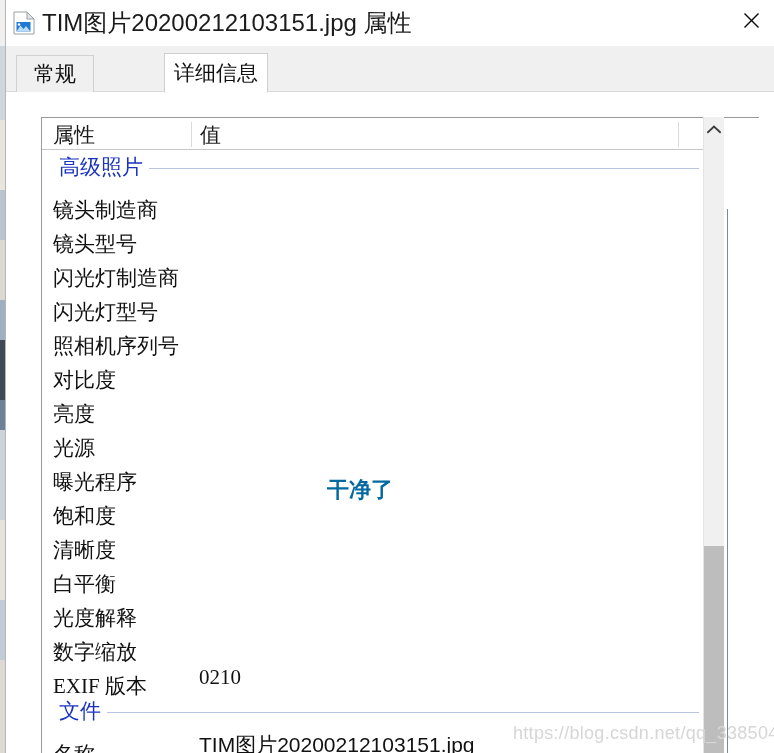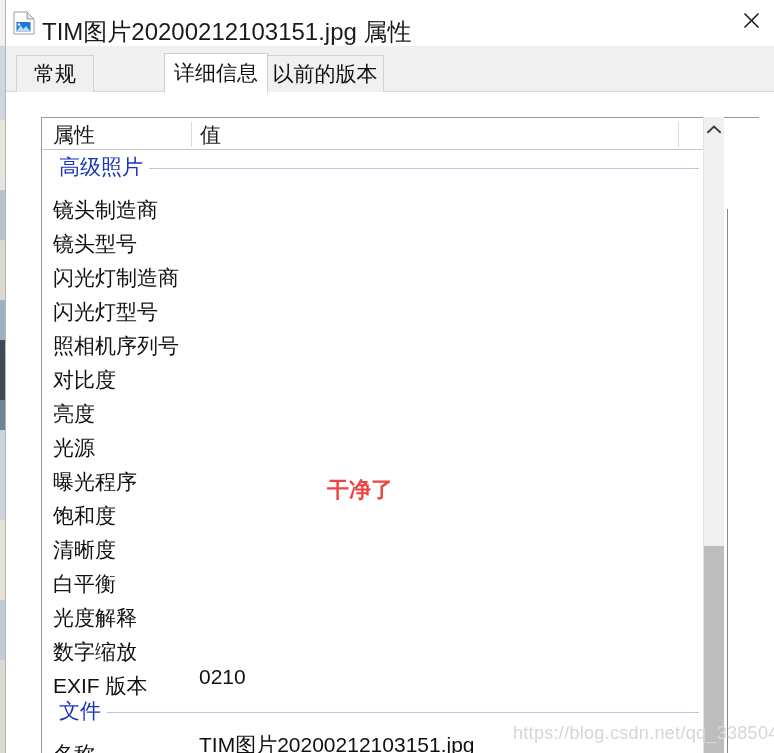--- a/index.html
+++ b/index.html
@@ -55,21 +55,21 @@
     height: 46px;
     background: #ffffff;
   }
   #title-icon {
     position: absolute;
     left: 7px; top: 11px;
     width: 22px; height: 24px;
   }
   #title-text {
     position: absolute;
-    left: 36px; top: 16px;
+    left: 36px; top: 7px;
     font-size: 24px;
     color: #1b1b1b;
     white-space: nowrap;
     line-height: 32px;
     letter-spacing: 0px;
   }
   #close-button {
     position: absolute;
     right: 0px; top: 0px;
     width: 48px; height: 40px;
@@ -227,21 +227,21 @@
     height: 1px;
     background: #b9c5e0;
     z-index: 1;
   }
 
   
   #annotation {
     position: absolute;
     left: 321px; top: 383px;
     font-size: 22px;
-    color: #ef4444;
+    color: #0369a1;
     font-weight: 600;
     white-space: nowrap;
     z-index: 20;
   }
 
   
   #scrollbar {
     position: absolute;
     left: 697px; top: 117px;
     width: 21px;
@@ -314,23 +314,20 @@
     </div>
   </div>
 
   <div id="tabstrip">
       <div class="tab" style="left: 10px; width: 78px;">
         <span>常规</span>
       </div>
       <div class="tab active" style="left: 158px; width: 104px;">
         <span>详细信息</span>
       </div>
-      <div class="tab" style="left: 260px; width: 118px;">
-        <span>以前的版本</span>
-      </div>
     </div>
 
   <div id="tabpage">
     <div id="listbox">
       <div id="list-inner">
 
         <div id="colheader">
           <span id="col-prop-label" class="col-label">属性</span>
           <span id="col-val-label" class="col-label">值</span>
           <span id="divider-1" class="col-divider"></span>
@@ -391,21 +388,21 @@
               <span class="row-val"></span>
             </div>
             <div class="row" style="top: 475px;">
               <span class="row-prop">光度解释</span>
               <span class="row-val"></span>
             </div>
             <div class="row" style="top: 509px;">
               <span class="row-prop">数字缩放</span>
               <span class="row-val"></span>
             </div>
-            <div class="row" style="top: 543px;">
+            <div class="row" style="top: 543px; font-family: Liberation Serif, serif;">
               <span class="row-prop">EXIF 版本</span>
               <span class="row-val">0210</span>
             </div>
             <div class="section" style="top: 577px;">
               <div class="section-rule"></div>
               <span class="section-label">文件</span>
             </div>
             <div class="row" style="top: 611px;">
               <span class="row-prop">名称</span>
               <span class="row-val">TIM图片20200212103151.jpg</span>

